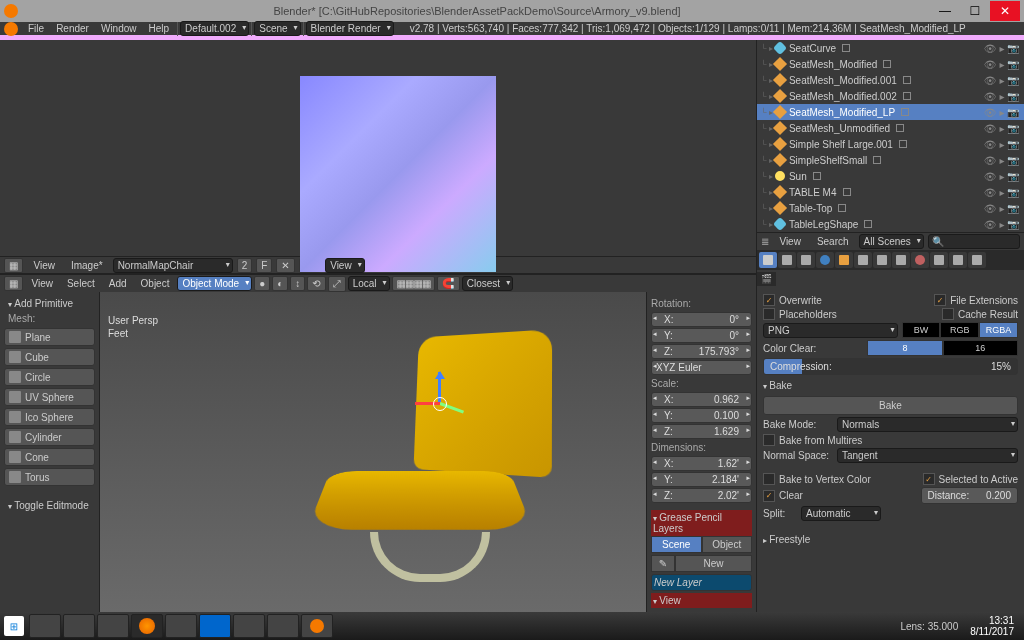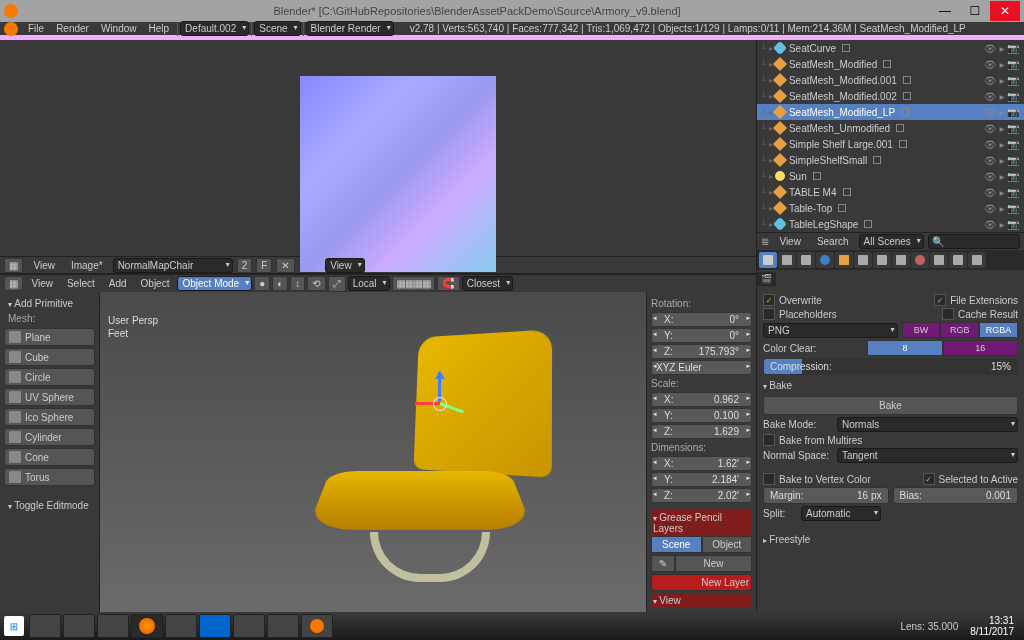--- a/index.html
+++ b/index.html
@@ -51,21 +51,21 @@
 .sidebar-right .numfield::before { content: "◂"; font-size: 7px; position: absolute; left: 1px; }
 .sidebar-right .numfield::after { content: "▸"; font-size: 7px; position: absolute; right: 1px; }
 .sidebar-right .numfield span:first-child { margin-left: 8px; }
 .sidebar-right .numfield span:last-child { margin-right: 8px; }
 .sidebar-right .label { color: #aaa; padding: 2px 0; }
 .sidebar-right .panel-header { background: #7f1d1d; padding: 2px; color: #ccc; }
 .sidebar-right .panel-header::before { content: "▾ "; font-size: 8px; }
 .sidebar-right .btn-pair { display: flex; gap: 0; }
 .sidebar-right .btn-pair .btn { flex: 1; background: #555; border: 1px solid #333; padding: 2px; text-align: center; color: #ccc; }
 .sidebar-right .btn-pair .btn.active { background: #5680c2; color: #fff; }
-.sidebar-right .wide-btn { background: #b91c1c; border: 1px solid #333; padding: 2px; text-align: right; color: #ccc; margin: 2px 0; border-radius: 3px; }
+.sidebar-right .wide-btn { background: #0c4a6e; border: 1px solid #333; padding: 2px; text-align: left; color: #ccc; margin: 2px 0; border-radius: 3px; font-style: italic; }
 .outliner { height: 192px; background: #393939; overflow-y: auto; overflow-x: hidden; }
 .outliner-header { height: 18px; background: #393939; border-top: 1px solid #222; display: flex; align-items: center; padding: 0 4px; gap: 4px; }
 .outliner-header .search { flex: 1; background: #2a2a2a; border: 1px solid #1a1a1a; padding: 1px 4px; color: #888; border-radius: 3px; }
 .outliner-item { display: flex; align-items: center; padding: 1px 4px; color: #ccc; height: 16px; }
 .outliner-item.selected { background: #5680c2; color: #fff; }
 .outliner-item .tree { color: #666; font-size: 8px; margin-right: 2px; }
 .outliner-item .obj-icon { width: 10px; height: 10px; background: #e8a040; margin-right: 4px; transform: rotate(45deg); }
 .outliner-item .obj-icon.sun { background: #ffe060; border-radius: 50%; }
 .outliner-item .obj-icon.curve { background: #60c0e0; border-radius: 3px; }
 .outliner-item .mesh-icon { width: 8px; height: 8px; border: 1px solid #888; margin-left: 6px; }
@@ -77,21 +77,21 @@
 .props-tabs .tab-ico { width: 10px; height: 10px; background: #aaa; border-radius: 1px; }
 .props-content { padding: 4px 6px; }
 .props-content .row { display: flex; align-items: center; margin: 2px 0; gap: 4px; }
 .props-content .checkbox { width: 12px; height: 12px; background: #2a2a2a; border: 1px solid #555; display: flex; align-items: center; justify-content: center; font-size: 8px; }
 .props-content .checkbox.checked::before { content: "✓"; color: #e8a040; }
 .props-content .label { color: #ccc; }
 .props-content .panel-header { color: #ccc; padding: 3px 0; }
 .props-content .panel-header::before { content: "▾ "; font-size: 8px; }
 .props-content .panel-header.collapsed::before { content: "▸ "; }
 .props-content .btn-group { display: flex; flex: 1; }
-.props-content .btn-group .btn { flex: 1; background: #701a75; border: 1px solid #333; padding: 2px; text-align: center; color: #ccc; font-size: 9px; }
+.props-content .btn-group .btn { flex: 1; background: #000000; border: 1px solid #333; padding: 2px; text-align: center; color: #ccc; font-size: 9px; }
 .props-content .btn-group .btn.active { background: #5680c2; color: #fff; }
 .props-content .numfield { background: #595959; border: 1px solid #333; border-radius: 3px; padding: 2px 6px; display: flex; justify-content: space-between; color: #ddd; flex: 1; position: relative; }
 .props-content .slider { background: linear-gradient(90deg, #5680c2 50%, #333 50%); border: 1px solid #333; border-radius: 3px; padding: 2px 6px; display: flex; justify-content: space-between; color: #ddd; flex: 1; gap: 21px; }
 .props-content .wide-btn { background: #555; border: 1px solid #333; padding: 3px; text-align: center; color: #ccc; border-radius: 3px; flex: 1; }
 .taskbar { position: absolute; bottom: 0; left: 0; right: 0; height: 28px; background: linear-gradient(#3a3a3a, #1a1a1a); display: flex; align-items: center; padding: 0 4px; }
 .taskbar .start { width: 20px; height: 20px; background: #fff; border-radius: 2px; margin-right: 4px; display: flex; align-items: center; justify-content: center; color: #0078d7; }
 .taskbar .task { width: 32px; height: 24px; margin: 0 1px; background: #444; border: 1px solid #222; border-radius: 2px; }
 .taskbar .task.ff { background: #2a2a2a; }
 .taskbar .task.ff::before { content: ""; display: block; width: 16px; height: 16px; margin: 3px auto; background: radial-gradient(#ff9500, #e66000); border-radius: 50%; }
 .taskbar .task.blender::before { content: ""; display: block; width: 14px; height: 14px; margin: 4px auto; background: #f57900; border-radius: 50%; }
@@ -532,27 +532,26 @@
         </div>
         <div style="height:6px"></div>
         <div class="row">
           <span class="checkbox"></span>
           <span class="label">Bake to Vertex Color</span>
           <span style="flex:1"></span>
           <span class="checkbox checked"></span>
           <span class="label">Selected to Active</span>
         </div>
         <div class="row">
+          <span class="checkbox checked"></span>
+          <span class="label" style="width:50px">Clear</span>
+          <span style="flex:1"></span>
           <div class="numfield" style="flex:1">
-            <span>Margin:</span>
-              <span>16 px</span>
-          </div>
-          <div class="numfield" style="flex:1">
-            <span>Bias:</span>
-              <span>0.001</span>
+            <span>Distance:</span>
+              <span>0.200</span>
           </div>
         </div>
         <div class="row">
           <span class="label" style="width:34px">Split:</span>
           <span class="dropdown" style="width:80px">Automatic</span>
         </div>
         <div style="height:8px"></div>
         <div class="panel-header collapsed">Freestyle</div>
       </div>
     </div>

